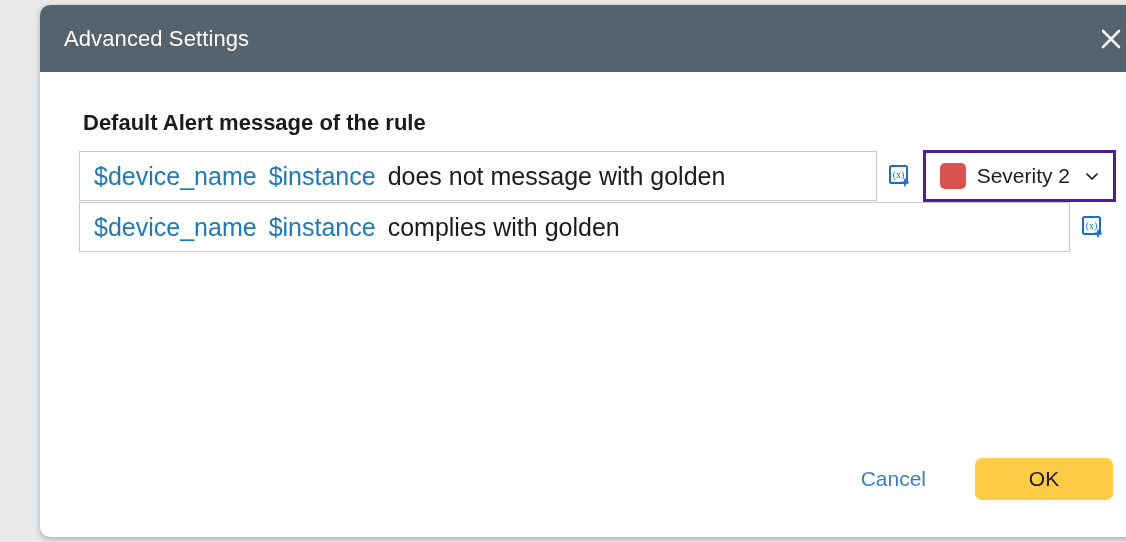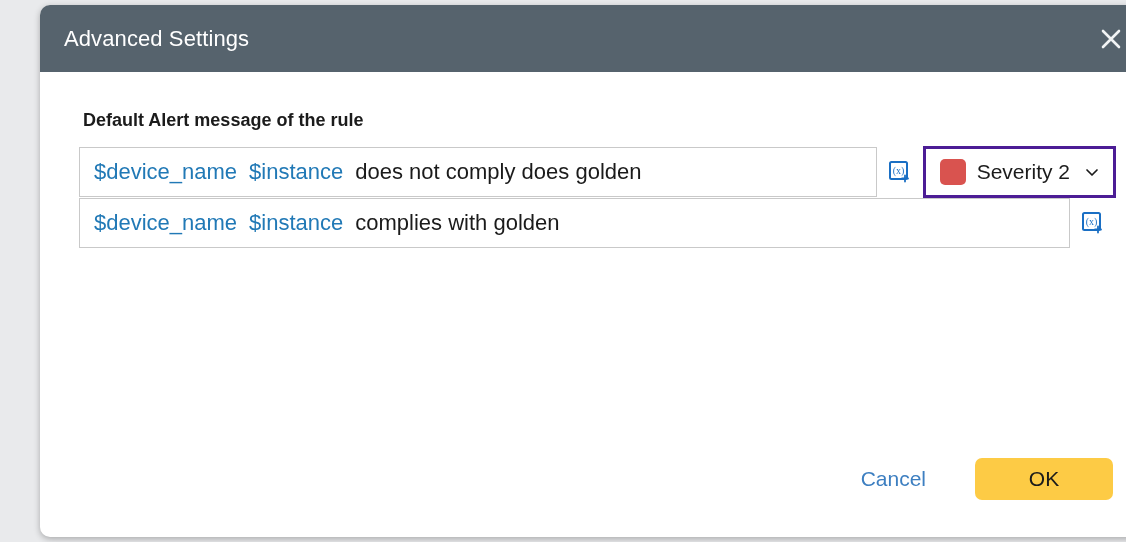--- a/index.html
+++ b/index.html
@@ -60,21 +60,21 @@
 
   
   .dialog-body {
     flex: 1 1 auto;
     padding: 38px 40px 0 39px;
     box-sizing: border-box;
     position: relative;
   }
 
   .field-label {
-    font-size: 18px;
+    font-size: 22px;
     font-weight: bold;
     color: #1b1b1b;
     line-height: 1.2;
     margin: 0 0 14px 4px;
   }
   .field-label.second { margin-top: 27px; }
 
   .field-row {
     display: flex;
     align-items: center;
@@ -82,21 +82,21 @@
   }
 
   .text-field {
     height: 50px;
     border: 1px solid #c9c9c9;
     background: #ffffff;
     box-sizing: border-box;
     display: flex;
     align-items: center;
     padding: 0 14px;
-    font-size: 22px;
+    font-size: 25px;
     color: #1b1b1b;
     white-space: nowrap;
     overflow: hidden;
     cursor: text;
   }
   .text-field.alert-field { width: 805px; }
   .text-field.success-field { width: 998px; }
 
   .var-token {
     color: #2179b6;
@@ -195,21 +195,21 @@
   </div>
 
   <div class="dialog-body">
 
     <div class="field-label">Default Alert message of the rule</div>
 
     <div class="field-row">
       <div class="text-field alert-field">
         <span class="var-token">$device_name</span>
           <span class="var-token">$instance</span>
-          <span class="plain-text">does not comply does golden</span>
+          <span class="plain-text">does not message with golden</span>
       </div>
 
       <div class="var-icon">
         <svg width="22" height="22" viewBox="0 0 22 22" aria-hidden="true">
           <rect x="1" y="1" width="17" height="17" rx="1.5" fill="none" stroke="#1a6fc4" stroke-width="2"></rect>
           <text x="9.5" y="13.2" font-family="&quot;Liberation Serif&quot;, serif" font-size="10" fill="#1a6fc4" text-anchor="middle">(x)</text>
           <path d="M16 14.5 L16 20.5 M13 17.5 L19 17.5" stroke="#1a6fc4" stroke-width="1.8" stroke-linecap="round"></path>
         </svg>
       </div>
 

